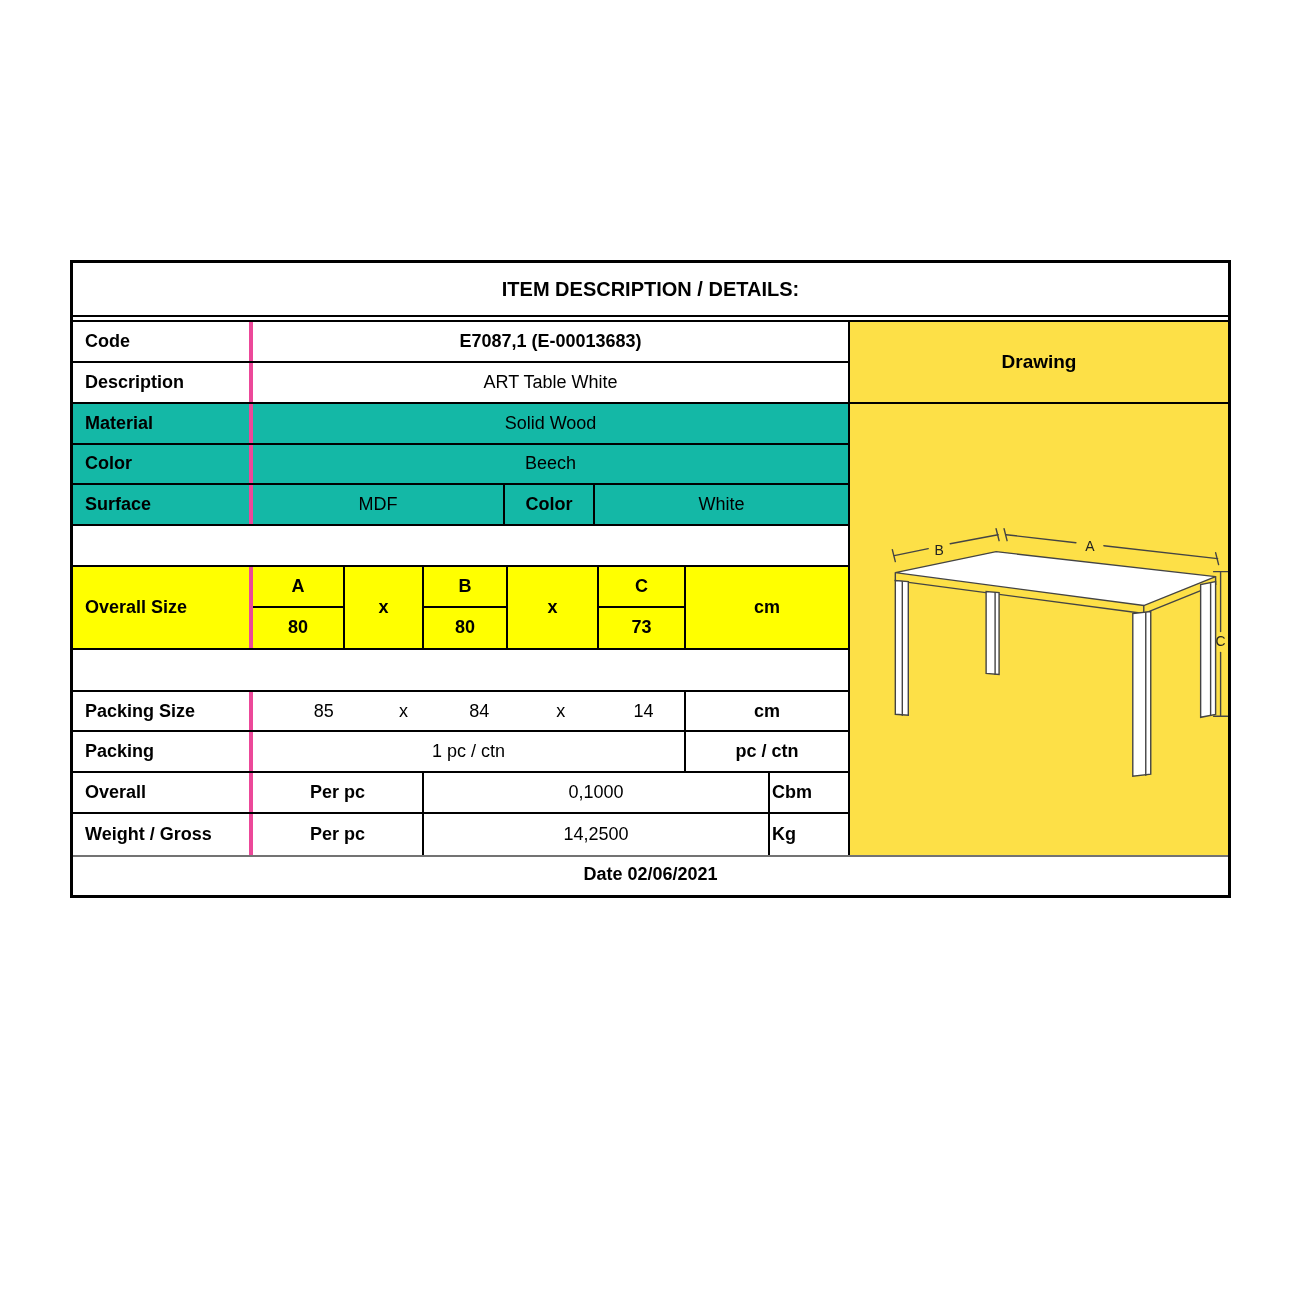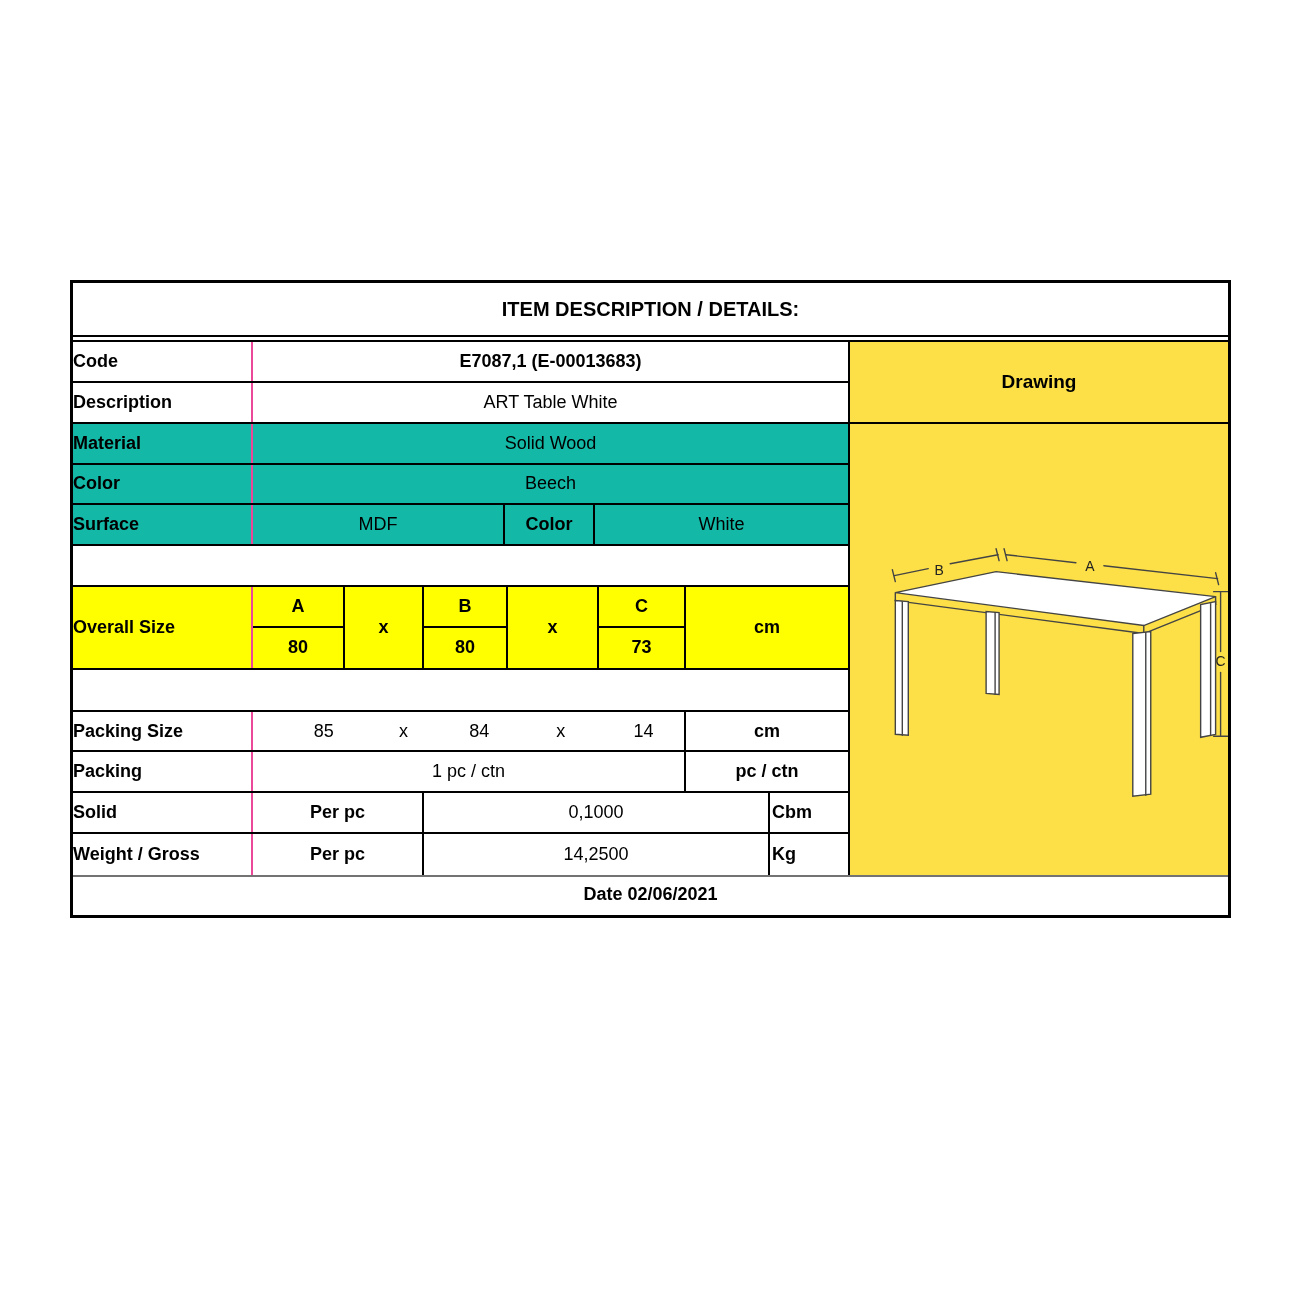--- a/index.html
+++ b/index.html
@@ -1,33 +1,33 @@
 <!DOCTYPE html>
 <html><head>
 <meta charset="utf-8">
 <style>
   html,body{margin:0;padding:0;}
   body{
     width:1300px;height:1300px;position:relative;background:#ffffff;
     font-family:"Liberation Sans", sans-serif;color:#000;
   }
   .sheet{
-    position:absolute;left:70px;top:280px;width:1161px;height:638px;
+    position:absolute;left:70px;top:260px;width:1161px;height:638px;
     border:3px solid #000;box-sizing:border-box;background:#fff;
   }
   .title-row{
     height:52px;border-bottom:2px solid #000;display:flex;
     align-items:center;justify-content:center;font-weight:bold;font-size:20px;
   }
   .title-gap{height:3px;}
   .body{display:flex;border-top:2px solid #000;height:535px;box-sizing:border-box;}
   .main{width:775px;display:flex;flex-direction:column;box-sizing:border-box;}
   .row{display:flex;height:41px;border-bottom:2px solid #000;box-sizing:border-box;align-items:stretch;}
   .cell{display:flex;align-items:center;box-sizing:border-box;font-size:18px;overflow:hidden;}
-  .lbl{width:180px;border-right:2px solid #ec4899;font-weight:bold;padding-left:0;}
+  .lbl{width:180px;border-right:4px solid #ec4899;font-weight:bold;padding-left:12px;}
   .val{flex:1;justify-content:center;}
   .bold{font-weight:bold;}
   .gray{background:#14b8a6;}
   .row-empty{height:41px;border-bottom:2px solid #000;box-sizing:border-box;}
   
   .row-yellow{height:83px;background:#ffff00;}
   .row-yellow .lbl{width:180px;}
   .dimcol{flex-direction:column;align-items:stretch;padding:0;}
   .dim-a{width:92px;border-right:2px solid #000;}
   .dim-b{width:84px;border-right:2px solid #000;}
@@ -135,21 +135,21 @@
         <div class="cell unit-cm">cm</div>
       </div>
 
       <div class="row">
         <div class="cell lbl">Packing</div>
         <div class="cell pack-one">1 pc / ctn</div>
         <div class="cell pack-unit">pc / ctn</div>
       </div>
 
       <div class="row">
-        <div class="cell lbl">Solid</div>
+        <div class="cell lbl">Overall</div>
         <div class="cell per-pc">Per pc</div>
         <div class="cell vw-val">0,1000</div>
         <div class="cell vw-unit">Cbm</div>
       </div>
 
       <div class="row row-last">
         <div class="cell lbl">Weight / Gross</div>
         <div class="cell per-pc">Per pc</div>
         <div class="cell vw-val">14,2500</div>
         <div class="cell vw-unit">Kg</div>

